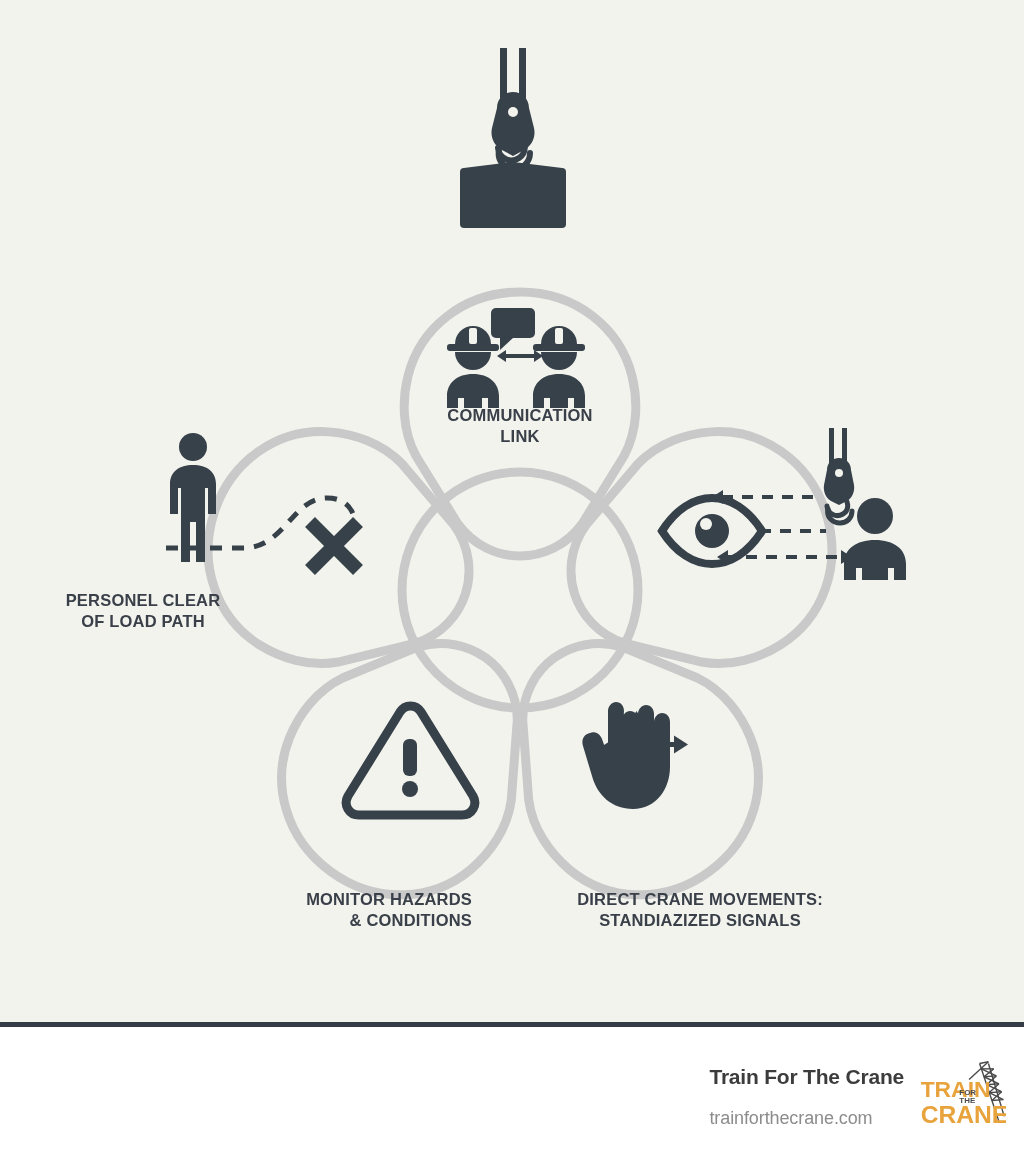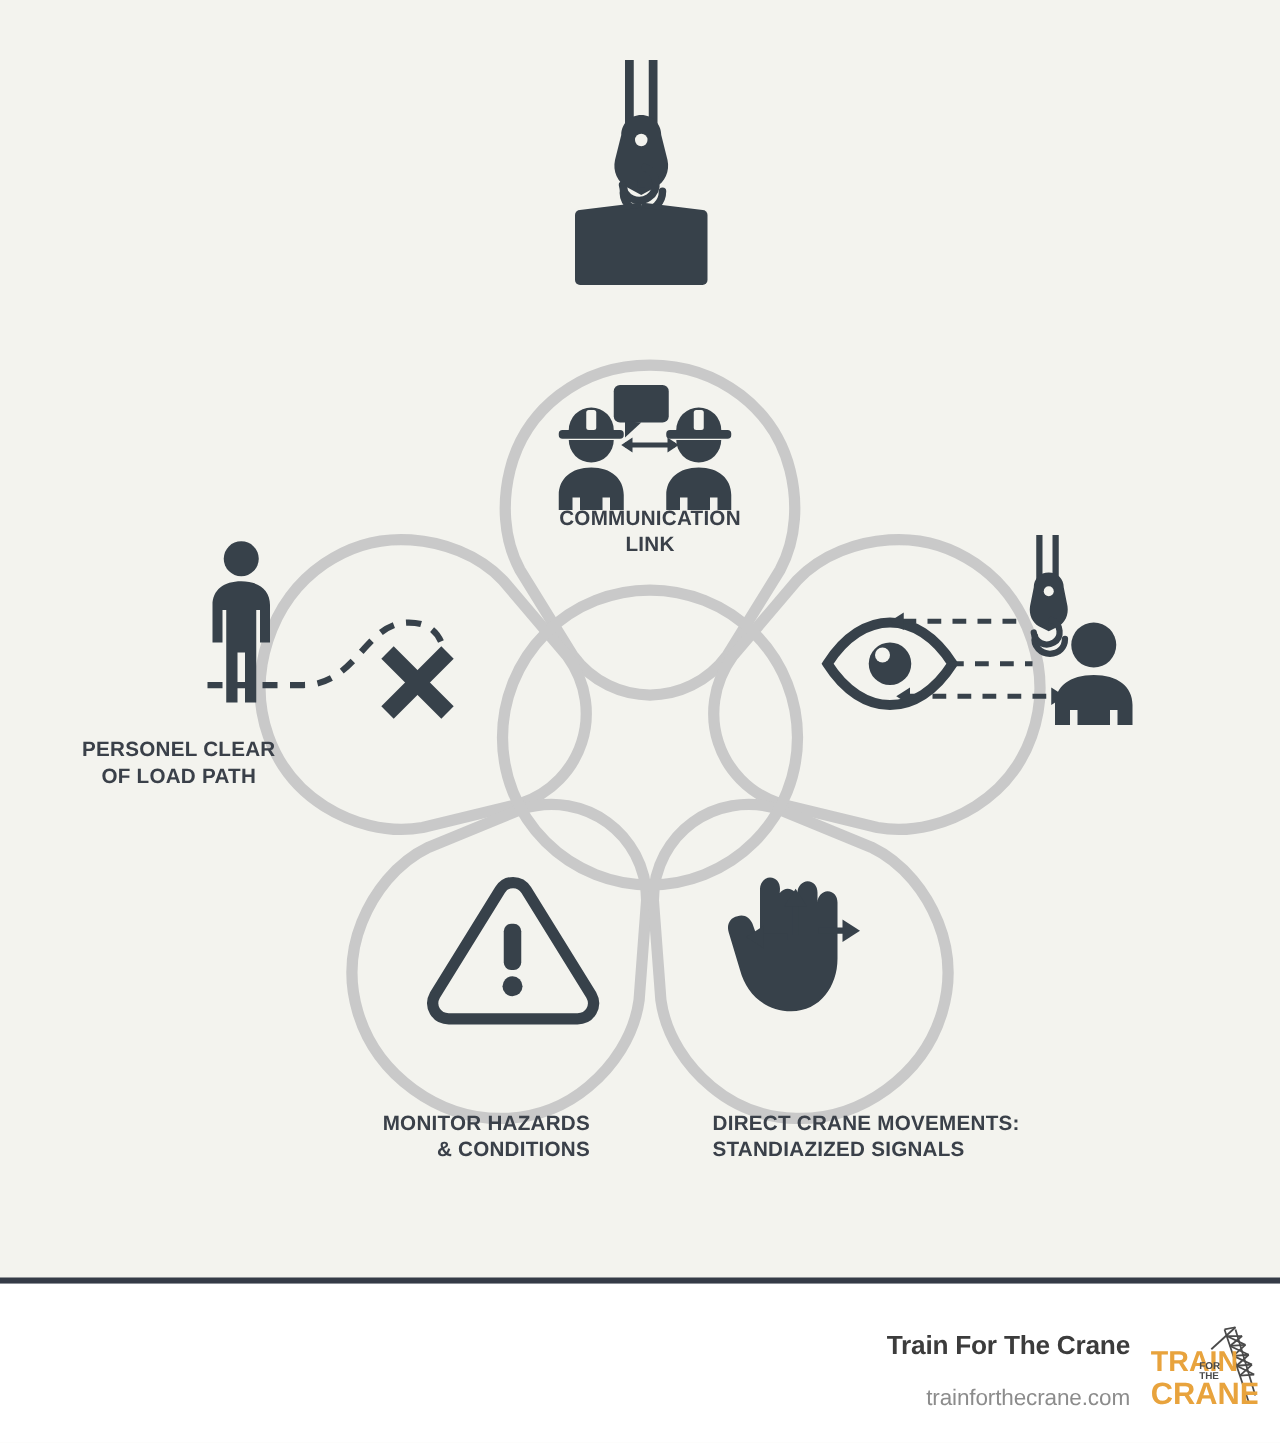--- a/index.html
+++ b/index.html
@@ -52,21 +52,20 @@
   }
   .footer-inner {
     position: absolute;
     right: 18px;
     top: 26px;
     display: flex;
     align-items: center;
     gap: 14px;
   }
   .footer-text {
-    text-align: right;
     line-height: 1.18;
   }
   .brand-name {
     font-size: 21px;
     font-weight: bold;
     color: #3c3c3c;
     letter-spacing: -0.2px;
     white-space: nowrap;
   }
   .brand-url {
@@ -115,20 +114,21 @@
     left: 222px;
     top: 889px;
     width: 250px;
     text-align: right;
     font-size: 16.5px;
   }
   .lbl-signals {
     left: 570px;
     top: 889px;
     width: 260px;
+    text-align: center;
     font-size: 16.5px;
   }
 </style>
 </head>
 <body>
 
 <div class="page">
 
   <div class="canvas">
 

